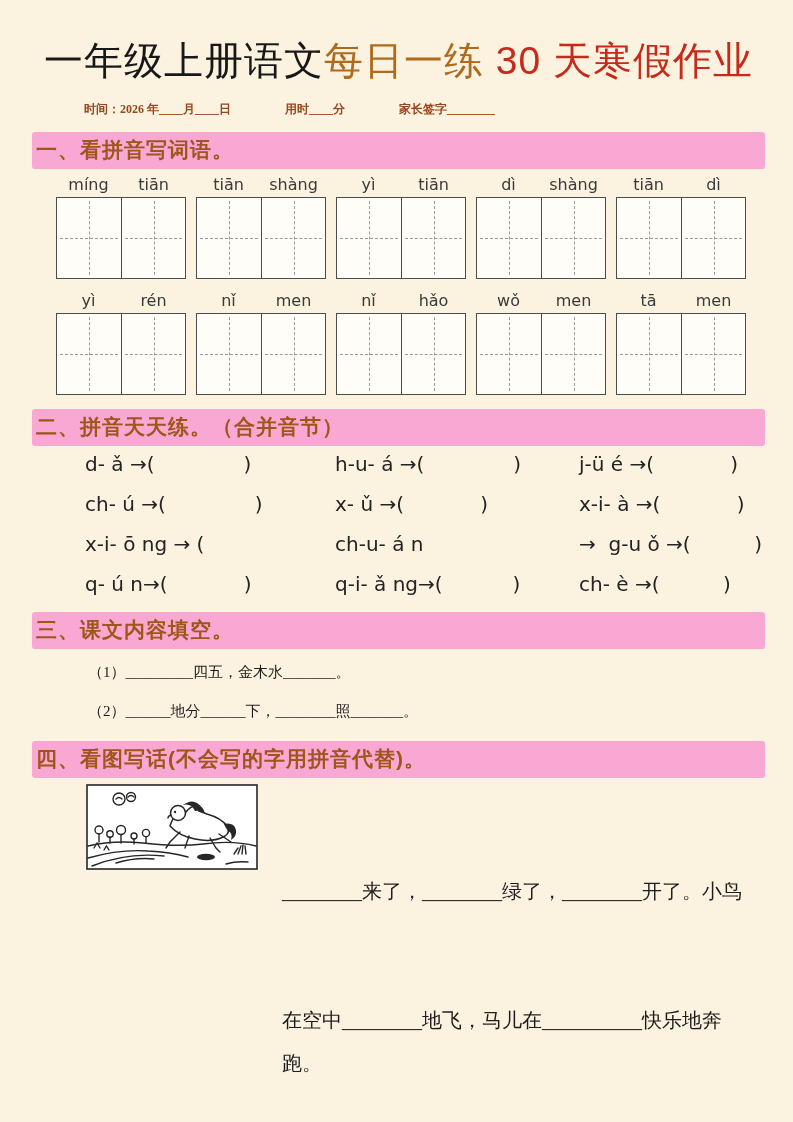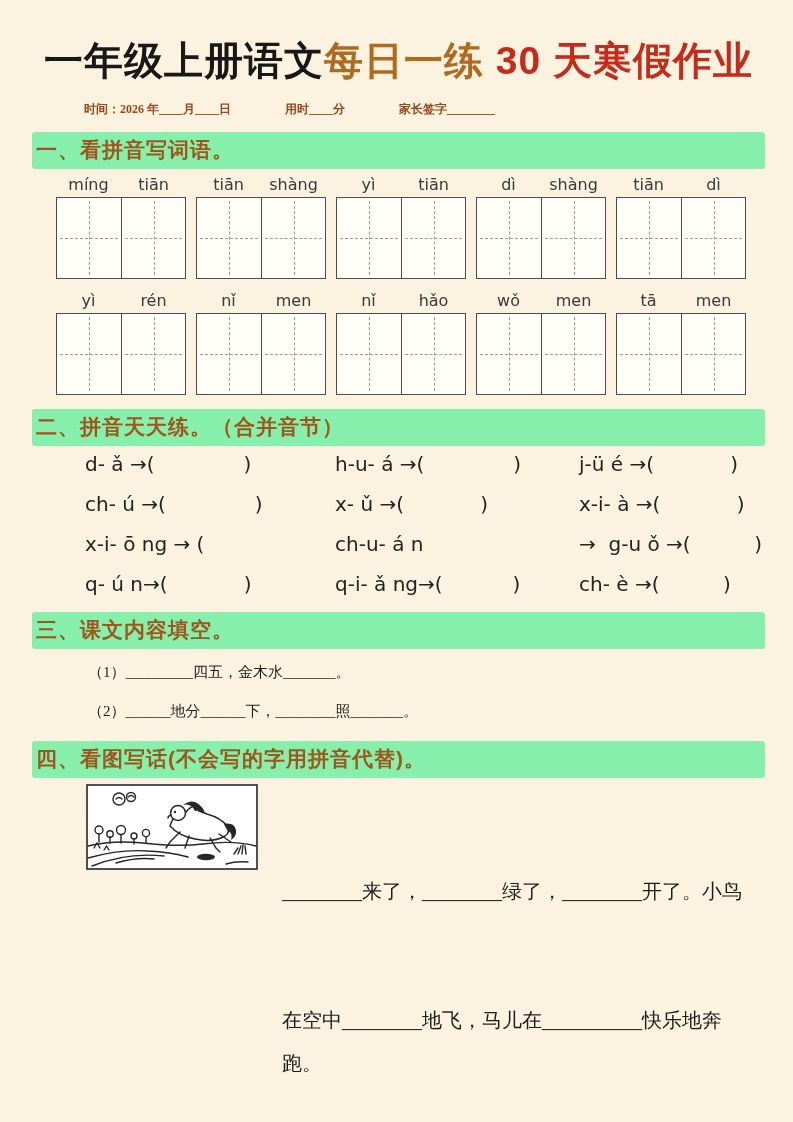--- a/index.html
+++ b/index.html
@@ -8,35 +8,35 @@
     width:793px; height:1122px; overflow:hidden;
     background:#fbf2df;
     font-family:"Liberation Serif", serif;
     color:#1d1d1d;
   }
   .page { padding:34px 36px 0 40px; }
 
   
   .title {
     font-family:"Liberation Sans", sans-serif;
-    font-weight:700; font-size:39px; letter-spacing:1px;
+    font-weight:400; font-size:39px; letter-spacing:1px;
     margin-left:4px; white-space:nowrap; color:#181818;
   }
   .title .t-brown { color:#b06a1d; }
   .title .t-red   { color:#c52a1a; }
 
   
   .meta {
     margin:13px 0 0 44px; font-size:12px; font-weight:700;
     color:#96471c; display:flex; gap:54px; white-space:pre;
   }
 
   
   .band {
-    background:#86efac; border-radius:3px;
+    background:#f9a8d4; border-radius:3px;
     padding:4px 8px 5px 4px; margin:14px -8px 6px -8px;
     font-size:21px; font-weight:700; color:#a0551a;
     font-family:"Liberation Sans", sans-serif; letter-spacing:1px;
   }
 
   
   .word-row { display:flex; gap:10px; margin:2px 0 12px 16px; }
   .pin-pair {
     display:flex; font-family:"DejaVu Sans", sans-serif;
     font-size:16px; color:#3a3a3a; margin-bottom:3px;

